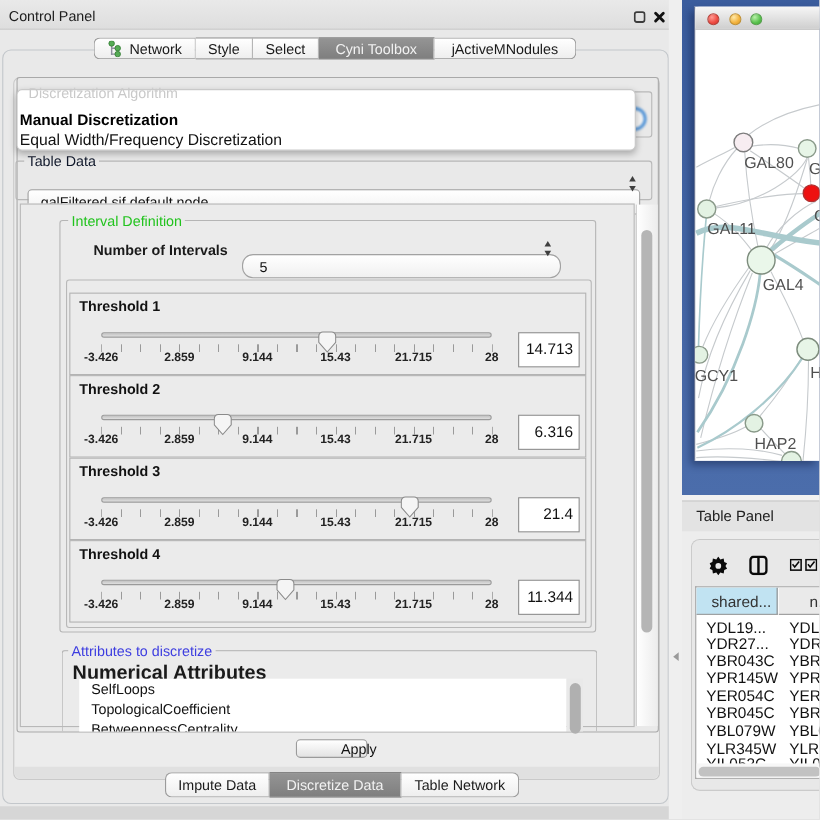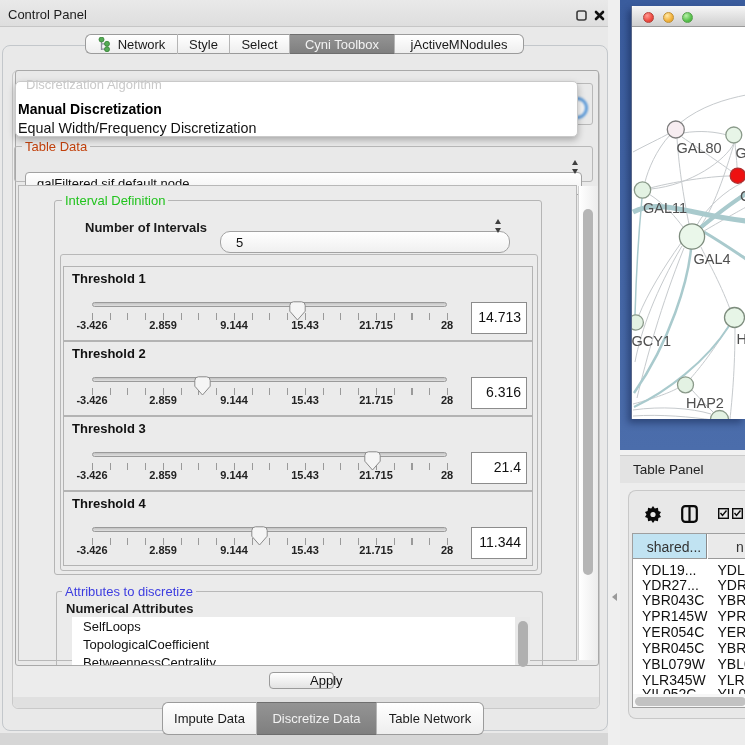--- a/index.html
+++ b/index.html
@@ -117,21 +117,21 @@
     <div class="tabseg sel" style="width:105px;">Cyni Toolbox</div>
     <div class="tabseg last" style="width:129px;">jActiveMNodules</div>
   </div>
 
   <div id="scrollpane"></div>
 
   <div class="abs" style="left:170px;top:83px;width:423px;height:42px;border:1px solid #b8b8b8;border-radius:3px;z-index:1;"></div>
   <div class="abs" style="left:540px;top:97px;width:48px;height:22px;border-radius:11px;background:#f6f6f6;border:3px solid #5b99d8;filter:blur(0.8px);z-index:2;"></div>
 
   <div class="groupbox" style="left:14px;top:146px;width:579px;height:36px;"></div>
-  <div class="grouptitle" style="left:22px;top:139px;background:#e9e9e9;color:#c2410c;">Table Data</div>
+  <div class="grouptitle" style="left:22px;top:139px;background:#e9e9e9;color:#0f172a;">Table Data</div>
   <div class="combo" style="left:25px;top:156px;width:557px;height:23px;border-radius:4px;">
       <span class="cv">galFiltered.sif default node</span>
     </div>
   <div class="stepper" style="left:571px;top:160px;"></div>
 
   <div id="settings"></div>
 
   <div class="groupbox" style="left:54px;top:200px;width:488px;height:375px;border-color:#b5b5b5;"></div>
   <div class="grouptitle" style="left:62px;top:193px;background:#ebebeb;color:#22c31e;">Interval Definition</div>
 
@@ -199,36 +199,36 @@
       <span class="tklbl" style="left:287px;">21.715</span>
       <span class="tklbl" style="left:358px;">28</span>
     <svg class="thumb" style="left:186.5px" viewBox="0 0 17 20">
         <path d="M0.8 4.5 A3.7 3.7 0 0 1 4.5 0.8 L12.5 0.8 A3.7 3.7 0 0 1 16.2 4.5 L16.2 10.2 L8.5 19 L0.8 10.2 Z" fill="#f5f5f5" stroke="#8a8a8a"></path>
       </svg>
     <div class="vbox">11.344</div>
   </div>
 
   <div class="groupbox" style="left:56px;top:591px;width:487px;height:74px;border-bottom:none;border-radius:3px 3px 0 0;"></div>
   <div class="grouptitle" style="left:62px;top:584px;background:#ebebeb;color:#3d3de0;">Attributes to discretize</div>
-  <div class="abs" style="left:66px;top:601px;font-weight:bold;font-size:13px;">Numerical Attributes</div>
+  <div class="abs" style="left:66px;top:601px;font-weight:bold;font-size:18px;">Numerical Attributes</div>
   <div id="numlist">
     <div>SelfLoops</div>
     <div>TopologicalCoefficient</div>
     <div>BetweennessCentrality</div>
   </div>
   <div class="abs" style="left:515px;top:617px;width:15px;height:48px;background:#e9e9e9;"></div>
   <div class="abs" style="left:518px;top:621px;width:10px;height:46px;background:#b0b0b0;border-radius:5px;"></div>
 
   <div id="vsb"></div>
   <div id="vsbthumb"></div>
 
   <div class="abs" style="left:12px;top:666px;width:587px;height:1px;"></div>
   <div class="btn" style="left:269px;top:672px;width:65px;height:17px;line-height:15px;">Apply</div>
 
-  <div class="tabstrip" style="left:162px; top:702px; height:33px; z-index:5;">
+  <div class="tabstrip" style="left:150px; top:702px; height:23px; z-index:5;">
     <div class="tabseg first" style="width:95px;">Impute Data</div>
     <div class="tabseg sel" style="width:120px;">Discretize Data</div>
     <div class="tabseg last" style="width:107px;">Table Network</div>
   </div>
 
   <div id="popup">
     <div class="i2">Manual Discretization</div>
     <div class="i3">Equal Width/Frequency Discretization</div>
   </div>
   <div id="ghost">Discretization Algorithm</div>

